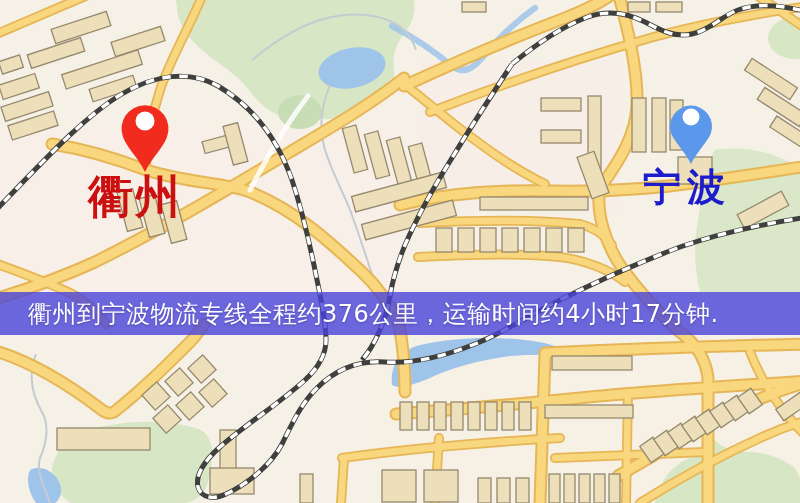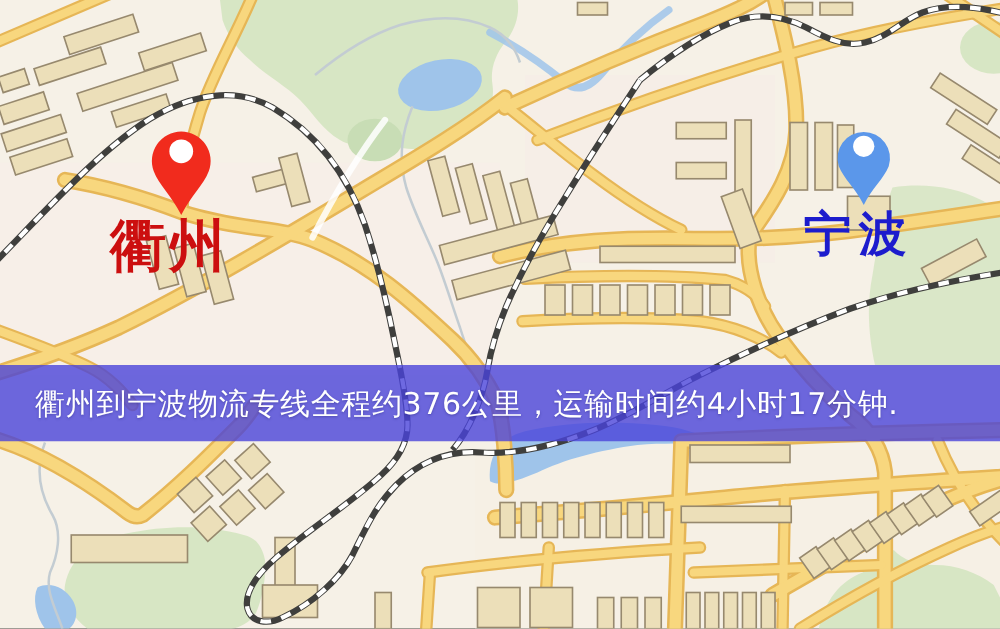--- a/index.html
+++ b/index.html
@@ -16,21 +16,21 @@
   .road-c{fill:none;stroke:var(--road-casing,#e6b656);stroke-linecap:round;}
   .road-f{fill:none;stroke:var(--road-fill,#f8d77e);stroke-linecap:round;}
   .w13{stroke-width:13px;} .w9{stroke-width:9px;}
   .w10{stroke-width:10px;} .w65{stroke-width:6.5px;}
   .white-road{fill:none;stroke:#ffffff;stroke-width:5;opacity:.85;stroke-linecap:round;}
   .rail-b{fill:none;stroke:var(--rail-base,#3f3f3d);stroke-width:5;}
   .rail-d{fill:none;stroke:var(--rail-dash,#ffffff);stroke-width:3.4;stroke-dasharray:8.5 8.5;}
   .bldg{fill:var(--bldg-fill,#ecdfb9);stroke:var(--bldg-stroke,#97896e);stroke-width:1.3;}
   .pin-hole{fill:#ffffff;}
   .banner{
-    position:absolute;left:0;top:292px;width:800px;height:61px;
+    position:absolute;left:0;top:292px;width:800px;height:43px;
     background:var(--banner,rgba(74,68,218,.8));
     display:flex;align-items:center;box-sizing:border-box;padding-left:28px;z-index:5;
   }
   .banner-text{
     color:#ffffff;font-size:24px;white-space:nowrap;letter-spacing:.5px;
     text-shadow:0 1px 2px rgba(30,30,110,.4);
   }
   .city-label{
     position:absolute;font-family:"DejaVu Serif", serif;font-weight:bold;z-index:4;
     white-space:nowrap;line-height:1;

